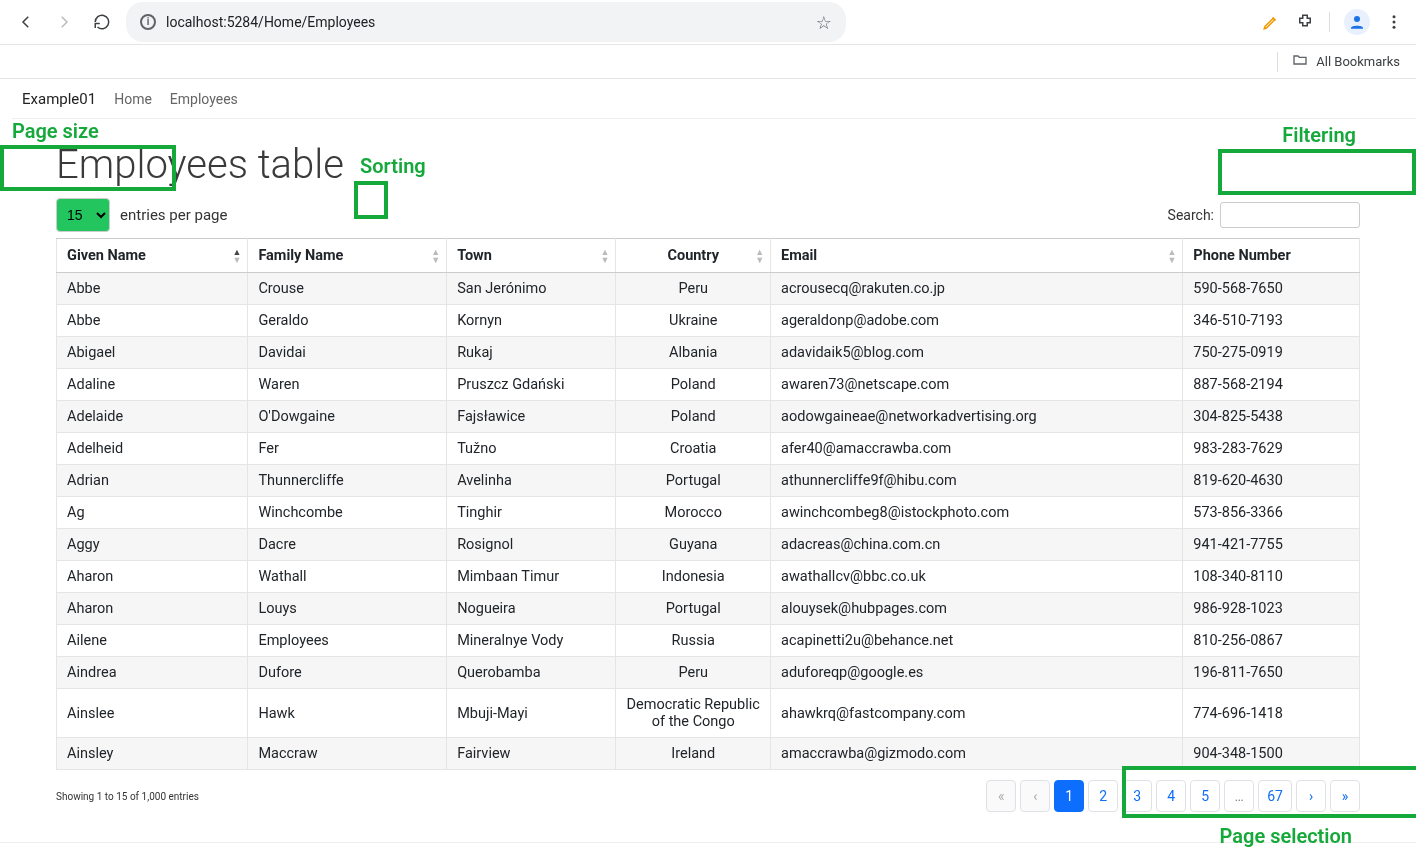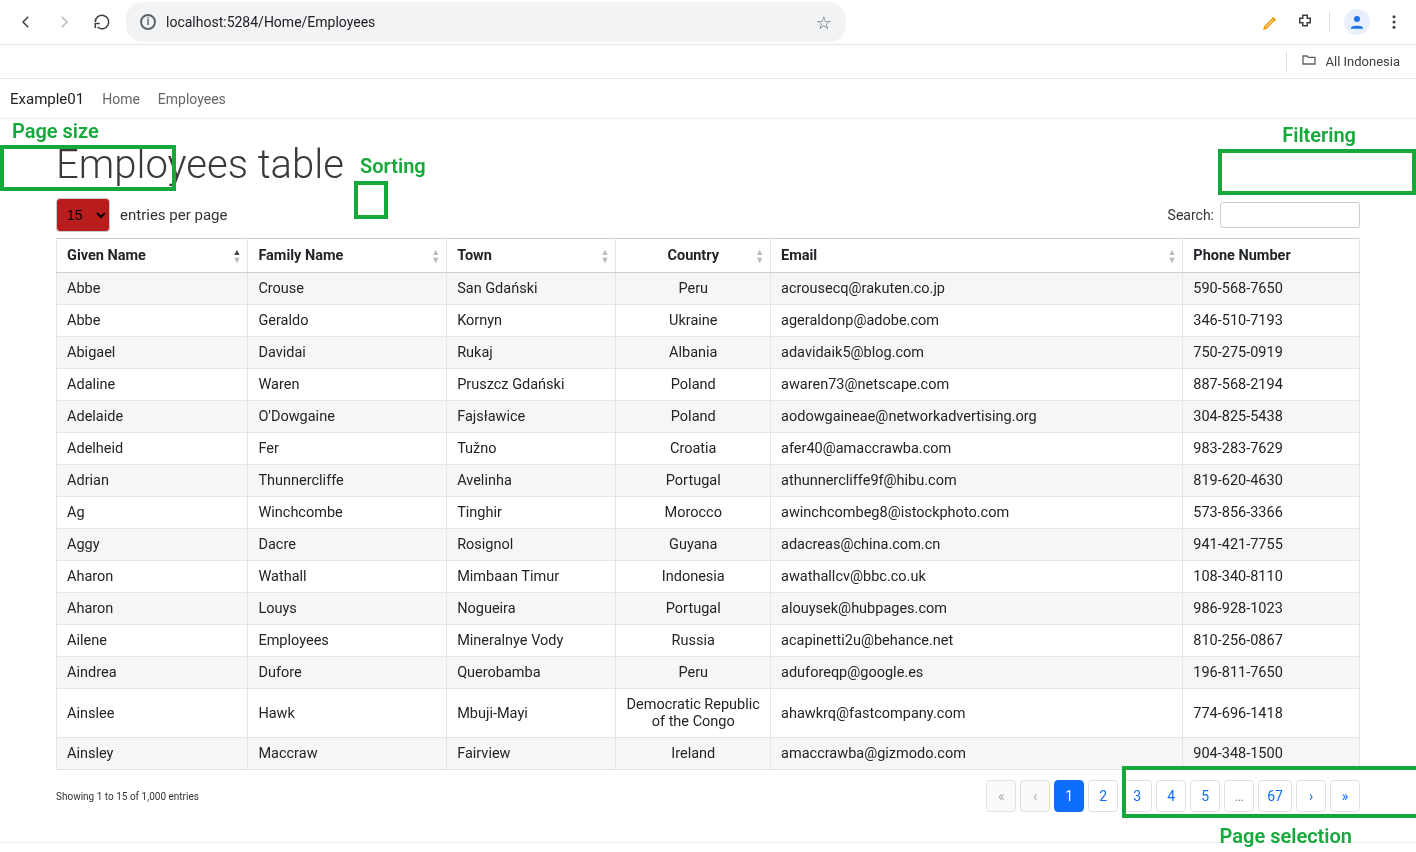--- a/index.html
+++ b/index.html
@@ -16,34 +16,34 @@
 .chrome-spacer { flex:1; }
 .chrome-right { display:flex; align-items:center; gap:14px; }
 .chrome-icon { width:20px; height:20px; display:flex; align-items:center; justify-content:center; color:#5f6368; }
 .chrome-divider { width:1px; height:20px; background:#ddd; }
 .profile-dot { width:26px; height:26px; border-radius:50%; background:#e8f0fe; display:flex; align-items:center; justify-content:center; }
 .profile-dot svg { width:18px; height:18px; }
 .bookmarks-bar { height:34px; display:flex; align-items:center; justify-content:flex-end; padding: 0 16px; gap:8px; border-bottom: 1px solid #e5e5e5; color:#3c4043; font-size:13px; }
 .bookmarks-bar .sep { width:1px; height:20px; background:#ddd; margin-right:6px; }
 
 
-.app-nav { height:40px; display:flex; align-items:center; gap:18px; padding:0 10px; font-size:15px; border-bottom:1px solid #eee; }
+.app-nav { height:40px; display:flex; align-items:center; gap:18px; padding:0 10px; font-size:15px; border-bottom:1px solid #eee;margin-left:12px; }
 .app-brand { color:#222; }
 .app-link { color:#666; font-size:14px; cursor:pointer; }
 
 
 .page { position:relative; padding: 16px 56px 30px 56px; }
 .annot { position:absolute; color:#15a83a; font-weight:600; font-size:20px; pointer-events:none; }
 .annot-box { position:absolute; border:4px solid #15a83a; pointer-events:none; }
 
 h1.title { text-align:left; font-weight:300; font-size:40px; color:#3a3a3a; margin: 6px 0 10px; }
 
 .table-top { display:flex; align-items:center; justify-content:space-between; margin-top: 4px; margin-bottom: 6px; }
 .length-wrap { display:flex; align-items:center; gap:10px; font-size:15px; color:#333; }
-.length-select { height:34px; width:54px; border:1px solid #ccc; border-radius:4px; padding:4px 6px; font-size:14px; background:#b91c1c; }
+.length-select { height:34px; width:54px; border:1px solid #ccc; border-radius:4px; padding:4px 6px; font-size:14px; background:#22c55e; }
 .search-wrap { display:flex; align-items:center; gap:6px; font-size:14px; color:#333;margin-left:36px; }
 .search-input { height:26px; width:140px; border:1px solid #ccc; border-radius:3px; padding:2px 6px; font-size:13px; }
 
 table.data { width:100%; border-collapse:collapse; font-size:14.5px; }
 table.data thead th { text-align:left; font-weight:700; padding:8px 10px; border:1px solid #e5e5e5; border-top:1px solid #ccc; border-bottom:1px solid #ccc; position:relative; background:#fff; }
 table.data thead th.center, table.data tbody td.center { text-align:center; }
 table.data tbody td { padding:7px 10px; border:1px solid #e5e5e5; }
 table.data tbody tr.odd { background:#f6f6f6; }
 table.data tbody tr.even { background:#fff; }
 .sort-arrows { position:absolute; right:6px; top:50%; transform:translateY(-50%); display:flex; flex-direction:column; gap:1px; color:#bbb; font-size:9px; line-height:7px; }
@@ -114,21 +114,21 @@
           <circle cx="12" cy="19" r="2"></circle>
         </svg>
       </div>
   </div>
 </div>
 <div class="bookmarks-bar">
   <span class="sep"></span>
   <span><svg width="16" height="16" viewBox="0 0 24 24" fill="none" stroke="#5f6368" stroke-width="2">
         <path d="M3 6h6l2 2h10v10H3z"></path>
       </svg></span>
-  <span>All Indonesia</span>
+  <span>All Bookmarks</span>
 </div>
 
 <div class="app-nav">
   <span class="app-brand">Example01</span>
   <span class="app-link">Home</span>
   <span class="app-link">Employees</span>
 </div>
 
 <div class="page">
 
@@ -187,21 +187,21 @@
               <span class="up">▲</span>
               <span class="down">▼</span>
             </span></th>
           <th>Phone Number</th>
         </tr>
       </thead>
     <tbody id="tbody">
         <tr class="odd">
           <td>Abbe</td>
           <td>Crouse</td>
-          <td>San Gdański</td>
+          <td>San Jerónimo</td>
           <td class="center">Peru</td>
           <td>acrousecq@rakuten.co.jp</td>
           <td>590-568-7650</td>
         </tr>
         <tr class="even">
           <td>Abbe</td>
           <td>Geraldo</td>
           <td>Kornyn</td>
           <td class="center">Ukraine</td>
           <td>ageraldonp@adobe.com</td>

